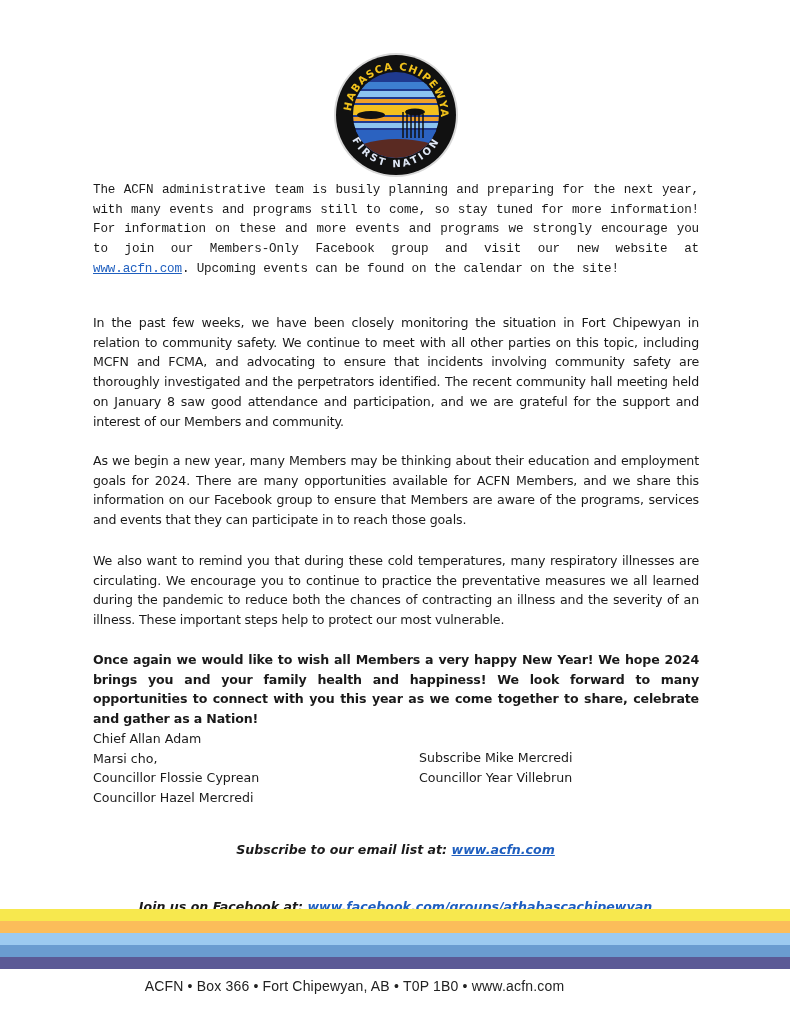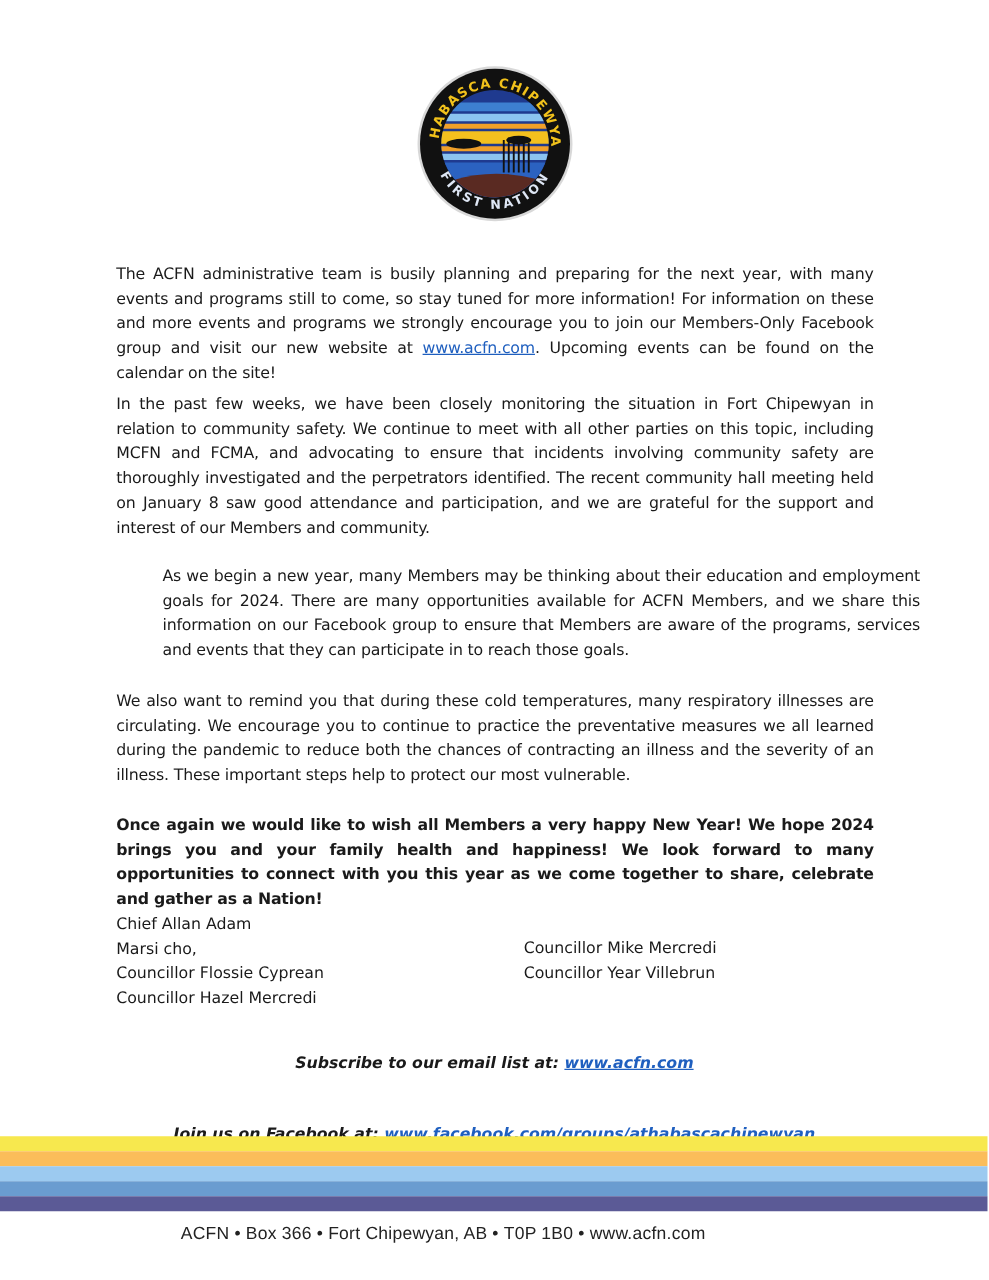--- a/index.html
+++ b/index.html
@@ -3,23 +3,23 @@
   <meta charset="utf-8">
   <style>
     html, body { margin: 0; padding: 0; background: #ffffff; }
     body { width: 791px; height: 1024px; position: relative; overflow: hidden;
            font-family: "DejaVu Sans", "Liberation Sans", sans-serif; color: #1a1a1a; }
     .logo { position: absolute; left: 333px; top: 52px; width: 126px; height: 126px; }
     .body-text { position: absolute; left: 93px; width: 606px; font-size: 12.6px; line-height: 19.7px;
                  text-align: justify; letter-spacing: -0.15px; }
     .body-text p { margin: 0; }
     a.link { color: #1f5fbf; text-decoration: underline; }
-    .p1 { top: 209px; }
+    .p1 { top: 181px; font-family: Liberation Mono, monospace; }
     .p2 { top: 313px; }
-    .p3 { top: 451px; margin-left: 37px; }
+    .p3 { top: 451px; }
     .p4 { top: 551px; }
     .p5 { top: 650px; font-weight: bold; }
     .signoff { position: absolute; left: 93px; top: 729px; font-size: 12.6px; line-height: 19.7px; }
     .sig-right { position: absolute; left: 419px; top: 748px; font-size: 12.6px; line-height: 19.7px; }
     .sig-line { display: block; white-space: nowrap; }
     .cta { position: absolute; left: 0; width: 791px; text-align: center; font-weight: bold;
            font-style: italic; font-size: 12.6px; }
     .cta1 { top: 842px; text-align: center; }
     .cta2 { top: 899px; }
     .stripes { position: absolute; left: 0; top: 909px; width: 790px; }
@@ -89,21 +89,21 @@
   <p>Once again we would like to wish all Members a very happy New Year! We hope 2024 brings you and your family health and happiness! We look forward to many opportunities to connect with you this year as we come together to share, celebrate and gather as a Nation!</p>
 </div>
 
 <div class="signoff">
   <span class="sig-line">Chief Allan Adam</span>
   <span class="sig-line">Marsi cho,</span>
   <span class="sig-line">Councillor Flossie Cyprean</span>
   <span class="sig-line">Councillor Hazel Mercredi</span>
 </div>
 <div class="sig-right">
-  <span class="sig-line">Councillor Mike Mercredi</span>
+  <span class="sig-line">Subscribe Mike Mercredi</span>
   <span class="sig-line">Councillor Year Villebrun</span>
 </div>
 
 <div class="cta cta1">
   <span>Subscribe to our email list at: </span><a class="link" href="#">www.acfn.com</a>
 </div>
 <div class="cta cta2">
   <span>Join us on Facebook at: </span><a class="link" href="#">www.facebook.com/groups/athabascachipewyan</a>
 </div>
 

